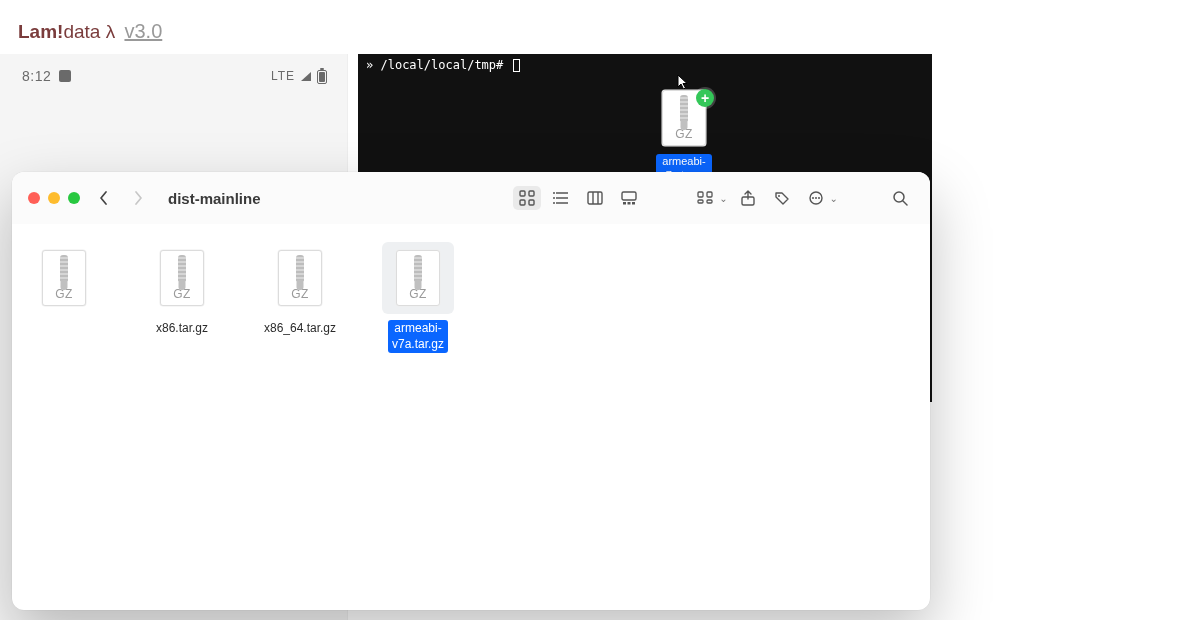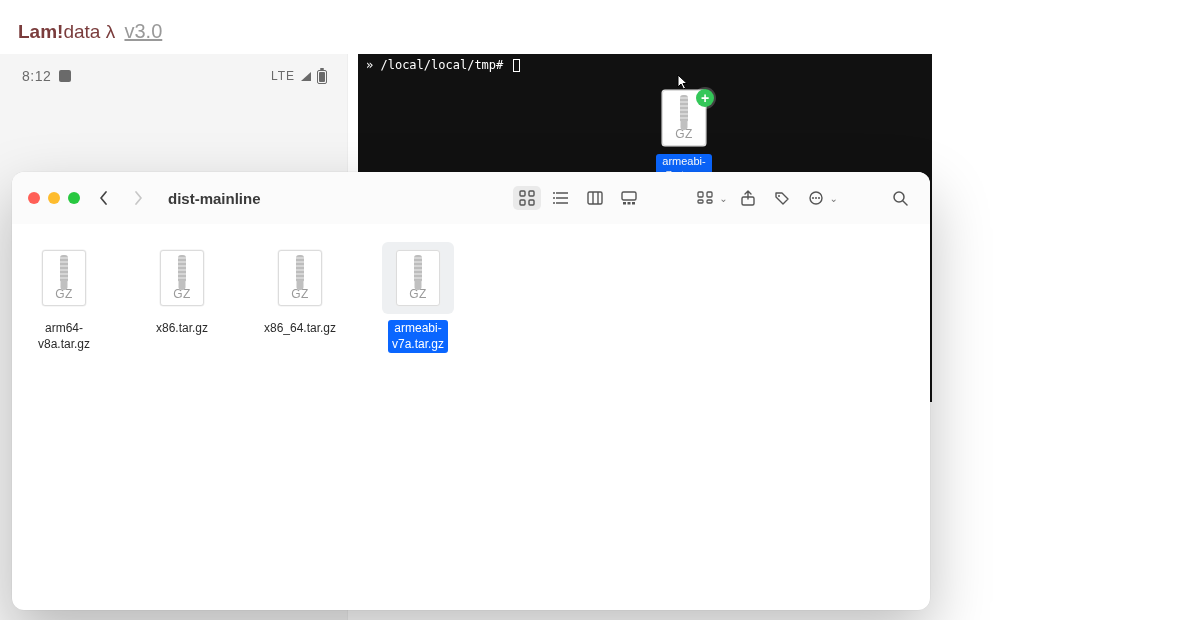--- a/index.html
+++ b/index.html
@@ -442,21 +442,21 @@
         </svg>
     </div>
   </div>
 
   <div class="finder-body" id="finder-files">
 
   <div class="file-item"><div class="icon-slot">
           <div class="file-icon">
             <span class="ext">GZ</span>
           </div>
-        </div><span class="fname">arm64-v8a.tar.gz</span></div>
+        </div></div>
       <div class="file-item"><div class="icon-slot">
           <div class="file-icon">
             <span class="ext">GZ</span>
           </div>
         </div><span class="fname">x86.tar.gz</span></div>
       <div class="file-item"><div class="icon-slot">
           <div class="file-icon">
             <span class="ext">GZ</span>
           </div>
         </div><span class="fname">x86_64.tar.gz</span></div>

